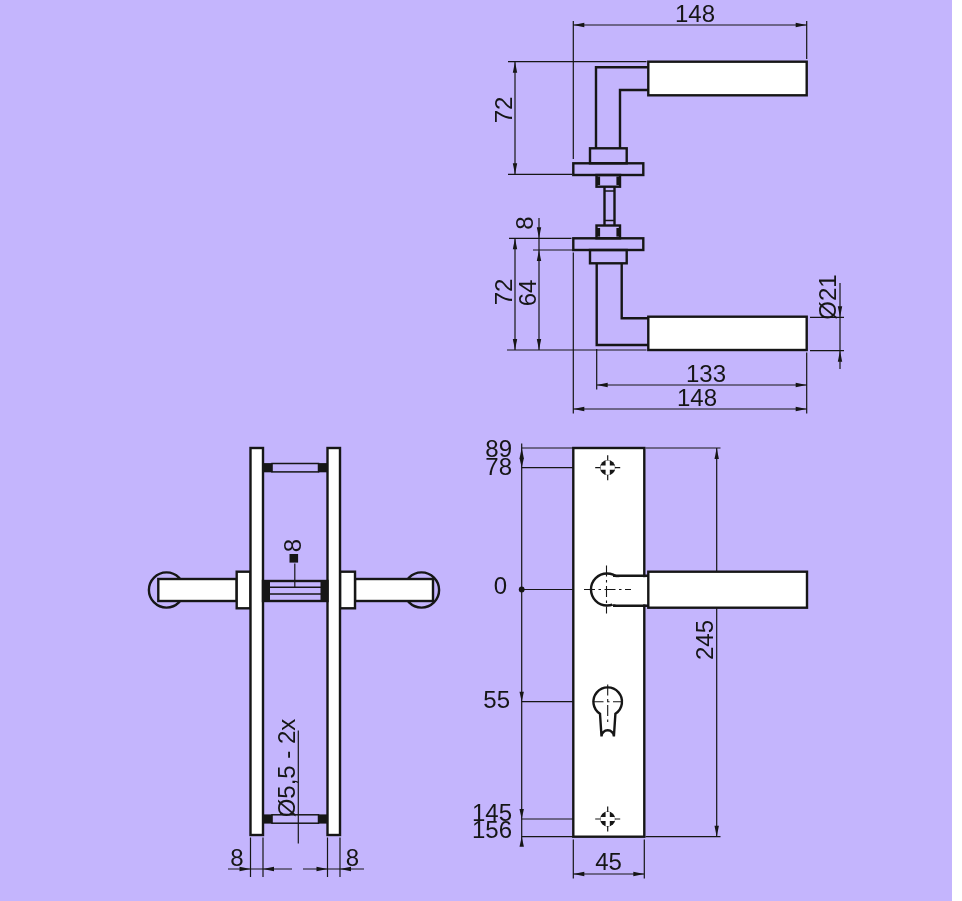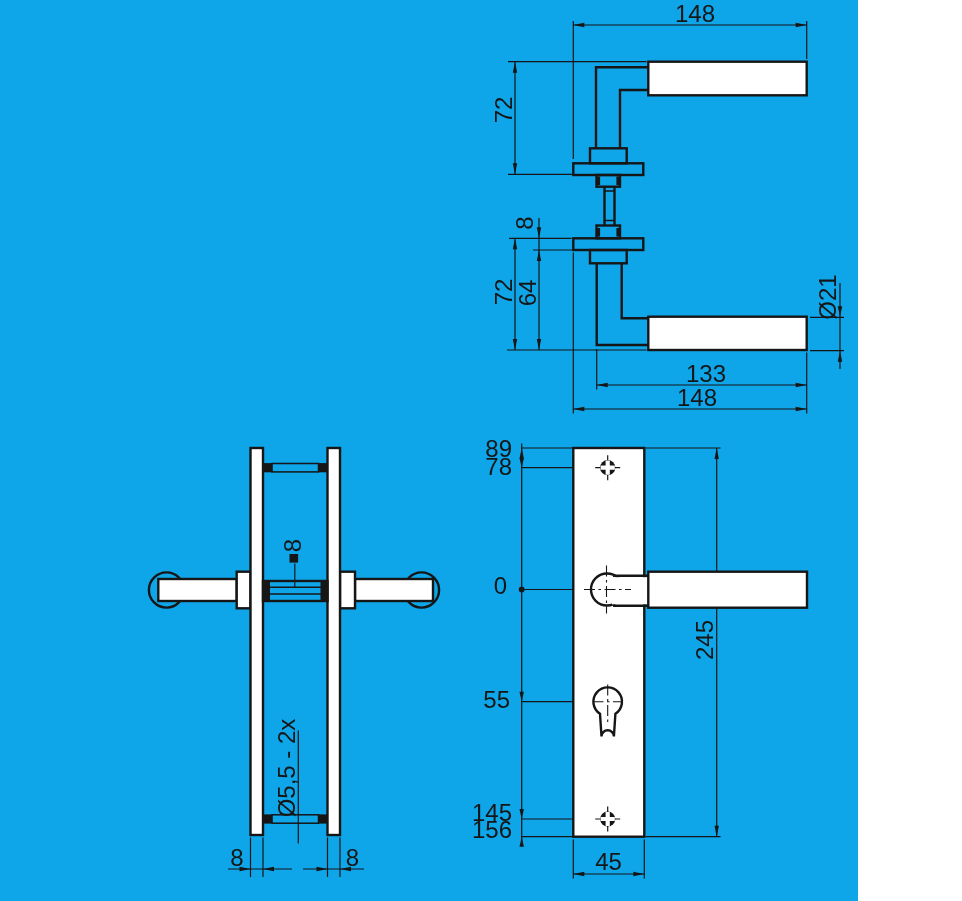--- a/index.html
+++ b/index.html
@@ -1,16 +1,16 @@
 <!DOCTYPE html>
 <html><head>
 <meta charset="utf-8">
 <style>
   html,body{margin:0;padding:0;background:#ffffff;}
-  .page{width:858px;height:901px;background:#0ea5e9;position:relative;overflow:hidden;text-decoration:underline;}
+  .page{width:952px;height:901px;background:#c4b5fd;position:relative;overflow:hidden;text-decoration:underline;}
   svg{display:block;}
   svg text{font-family:"Liberation Sans","DejaVu Sans",sans-serif;font-size:24px;fill:#161616;}
   .obj{stroke:#161616;stroke-width:2.4;fill:none;stroke-linejoin:miter;stroke-linecap:butt;}
   .objf{stroke:#161616;stroke-width:2.4;fill:#ffffff;}
   .solid{fill:#161616;stroke:none;}
   .thin{stroke:#161616;stroke-width:1.2;fill:none;}
   .thin15{stroke:#161616;stroke-width:1.5;fill:none;}
   .dash{stroke:#161616;stroke-width:1.1;fill:none;stroke-dasharray:11 3.5 2.5 3.5;}
   .arr{fill:#161616;stroke:none;}
   .whitecover{fill:#ffffff;stroke:none;}

